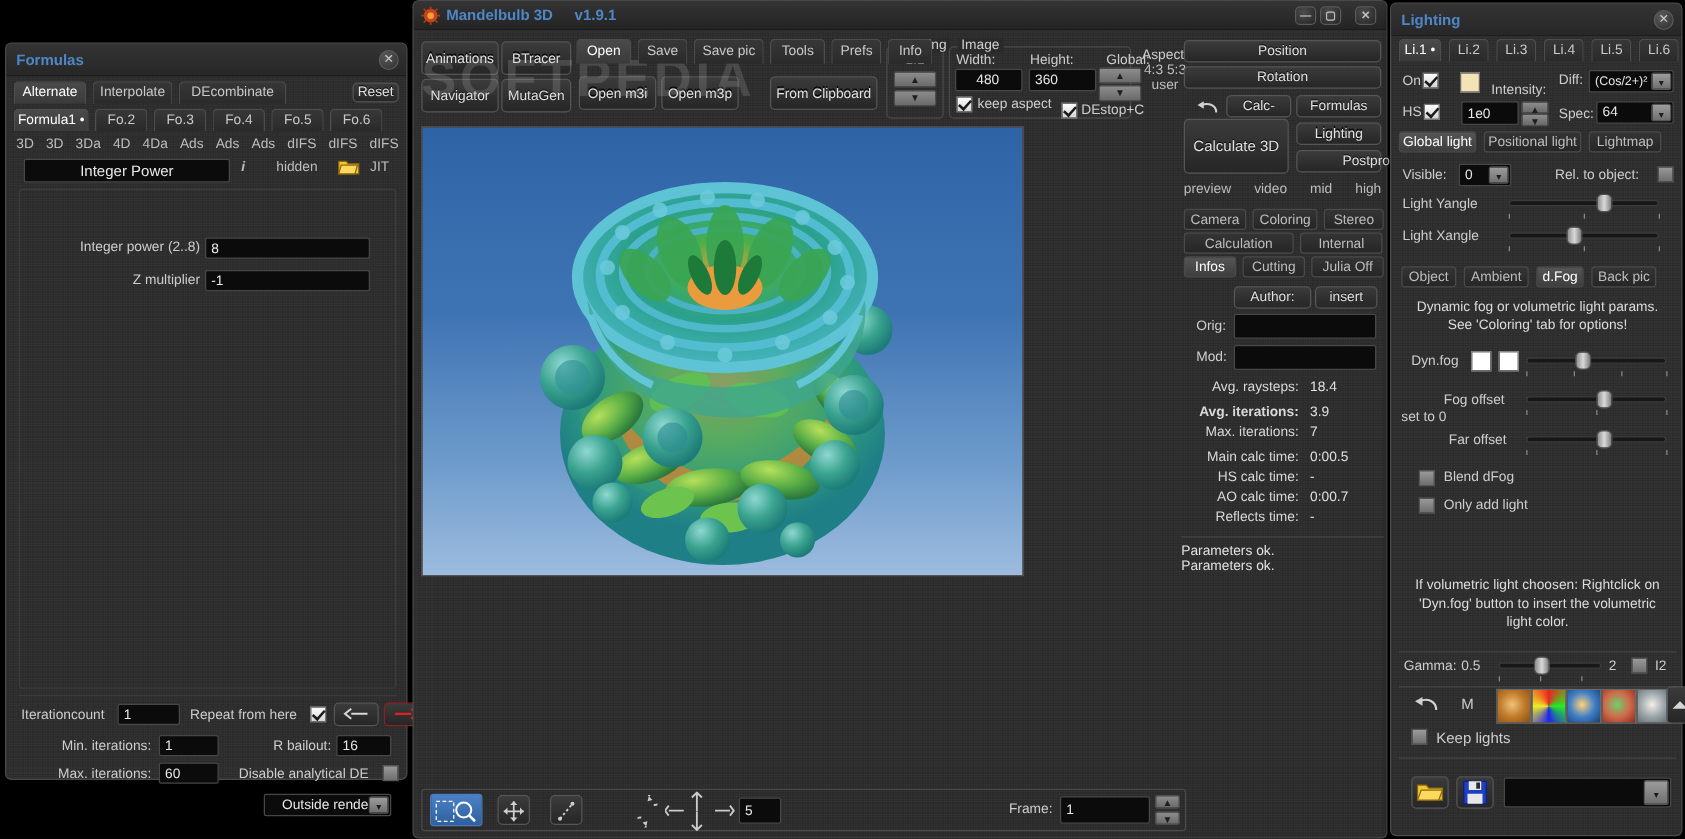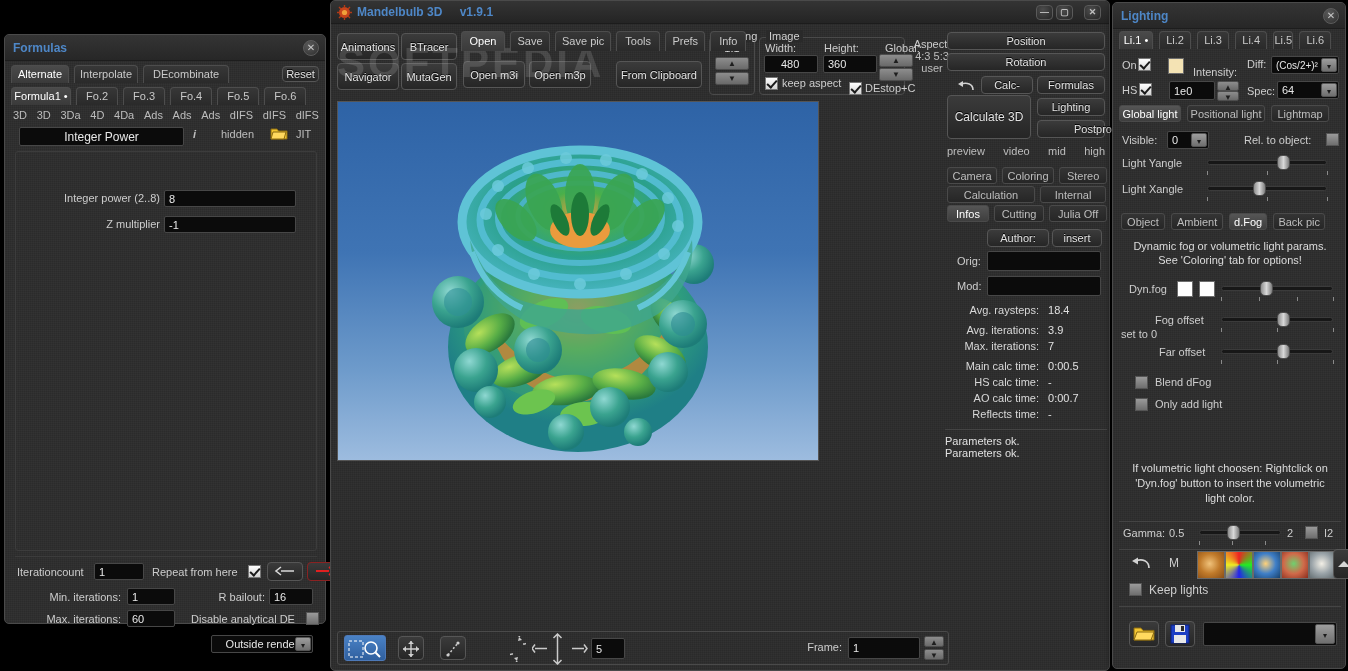--- a/index.html
+++ b/index.html
@@ -519,21 +519,21 @@
     <span class="fld" style="position:absolute; left:40px; top:222px; width:114px; height:20px;"></span>
     <span class="lbl" style="position:absolute; left:10px; top:251px;">Mod:</span>
     <span class="fld" style="position:absolute; left:40px; top:247px; width:114px; height:20px;"></span>
 
     <div style="position:absolute; left:0; top:275px; width:158px;">
       <div style="margin-bottom:4px;">
         <span class="statlbl" style="display:inline-block;width:92px;">Avg. raysteps:</span>
         <span class="statline" style="margin-left:6px;">18.4</span>
       </div>
       <div style="margin-bottom:4px; margin-top:8px;">
-        <span class="statlbl" style="display:inline-block;width:92px;">Avg. iterations:</span>
+        <span class="statlbl" style="display:inline-block;width:92px;font-weight:bold;">Avg. iterations:</span>
         <span class="statline" style="margin-left:6px;">3.9</span>
       </div>
       <div style="margin-bottom:4px;">
         <span class="statlbl" style="display:inline-block;width:92px;">Max. iterations:</span>
         <span class="statline" style="margin-left:6px;">7</span>
       </div>
       <div style="margin-bottom:4px; margin-top:8px;">
         <span class="statlbl" style="display:inline-block;width:92px;">Main calc time:</span>
         <span class="statline" style="margin-left:6px;">0:00.5</span>
       </div>
@@ -560,21 +560,21 @@
 
 <div class="panel" id="lighting" style="left:1112px; top:2px; width:234px; height:667px;">
   <div class="ptitle">Lighting</div>
   <div class="xbtn">✕</div>
 
   <div style="position:absolute; left:6px; top:28px;">
     <span class="tab sel" style="width:34px;height:18px;line-height:17px;">Li.1 •</span>
     <span class="tab" style="width:32px;height:18px;line-height:17px;margin-left:3px;">Li.2</span>
     <span class="tab" style="width:32px;height:18px;line-height:17px;margin-left:3px;">Li.3</span>
     <span class="tab" style="width:32px;height:18px;line-height:17px;margin-left:3px;">Li.4</span>
-    <span class="tab" style="width:20px;height:18px;line-height:17px;margin-left:3px;">Li.5</span>
+    <span class="tab" style="width:32px;height:18px;line-height:17px;margin-left:3px;">Li.5</span>
     <span class="tab" style="width:32px;height:18px;line-height:17px;margin-left:3px;">Li.6</span>
   </div>
 
   <span class="lbl" style="position:absolute; left:9px; top:56px;">On</span>
   <span class="cb on" style="position:absolute; left:25px; top:55px;"></span>
   <span class="swatch" style="position:absolute; left:55px; top:55px; background:#f4e3b4;"></span>
   <span class="lbl" style="position:absolute; left:80px; top:63px;">Intensity:</span>
   <span class="lbl" style="position:absolute; left:134px; top:55px;">Diff:</span>
   <span class="sel-box" style="position:absolute; left:158px; top:53px; width:68px; height:18px;">
     <span style="font-size:10px;">(Cos/2+)²</span>

